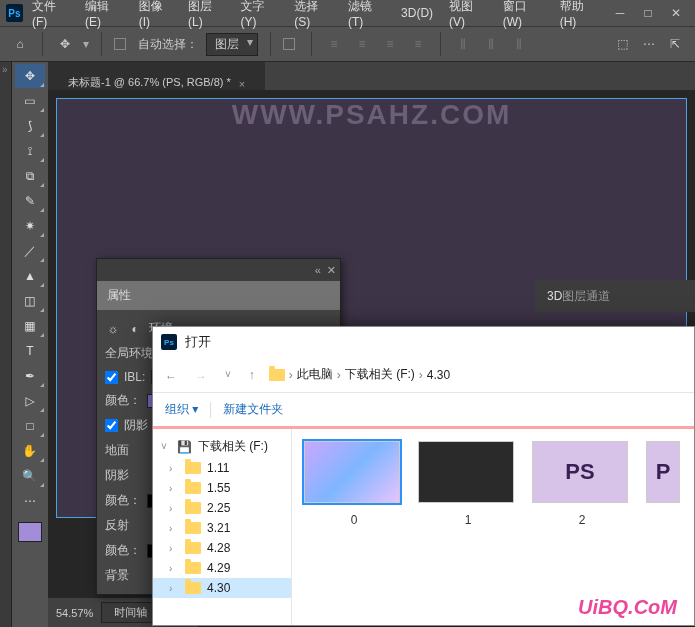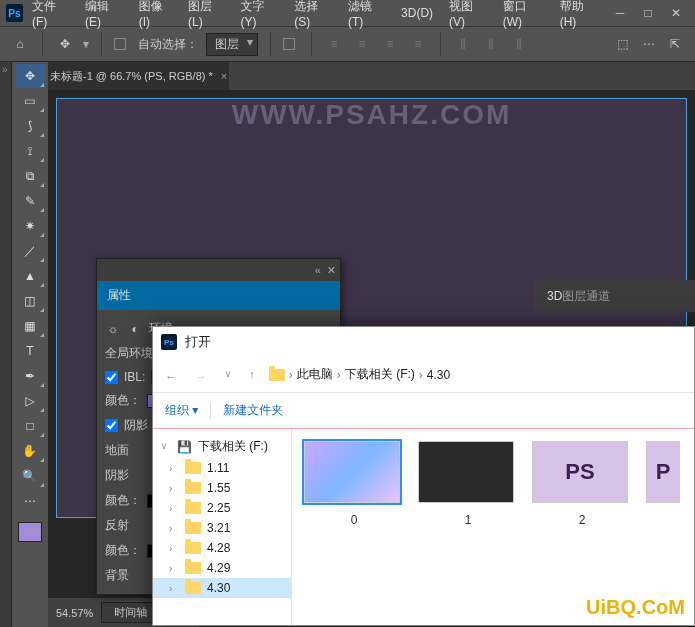--- a/index.html
+++ b/index.html
@@ -18,66 +18,66 @@
 .workspace{display:flex;height:calc(100% - 62px)}
 .left-strip{width:12px;background:#3a3a3a;border-right:1px solid #222}
 .left-strip .dots{color:#888;padding:2px;font-size:10px}
 .toolbar{width:36px;background:#535353;display:flex;flex-direction:column;align-items:center;padding-top:2px;gap:1px}
 .tool{width:30px;height:24px;display:flex;align-items:center;justify-content:center;cursor:pointer;color:#ddd;position:relative}
 .tool.active{background:#3a5f8a}
 .tool-corner::after{content:"";position:absolute;bottom:1px;right:1px;border:2px solid transparent;border-bottom-color:#aaa;border-right-color:#aaa}
 .swatch{width:24px;height:20px;background:#a38cd8;border:1px solid #222;margin-top:8px}
 .canvas-area{flex:1;background:#262626;position:relative}
 .doc-tab{background:#414141;height:28px;display:flex;align-items:center}
-.doc-tab-inner{background:#2f2f2f;padding:0 2px;height:100%;display:flex;align-items:center;gap:8px;font-size:11px;color:#ccc}
+.doc-tab-inner{background:#2f2f2f;padding:0 20px;height:100%;display:flex;align-items:flex-end;gap:8px;font-size:11px;color:#ccc}
 .doc-tab-x{color:#999;cursor:pointer}
 .canvas{margin:8px;border:1px solid #4aa3df;background:#3e3448;height:420px;position:relative;overflow:hidden}
 .watermark{color:#6b5f77;font-size:28px;font-weight:bold;text-align:center;letter-spacing:2px}
 .ring{width:140px;height:140px;border:36px solid #17141c;border-radius:50%;position:absolute;bottom:-50px;left:50%;transform:translateX(-50%)}
 .footer-bar{position:absolute;bottom:0;left:0;background:#414141;padding:4px 8px;font-size:11px;color:#ccc;display:flex;gap:8px;align-items:center;width:150px}
 .footer-btn{background:#3a3a3a;border:1px solid #222;padding:2px 12px}
 .props-panel{position:absolute;left:96px;top:258px;width:245px;background:#454545;border:1px solid #222;box-shadow:2px 2px 8px rgba(0,0,0,.5)}
 .panel-hdr{height:22px;display:flex;align-items:center;justify-content:flex-end;padding:0 4px;gap:6px;background:#3c3c3c}
 .panel-hdr span{color:#aaa;cursor:pointer;font-size:11px}
-.panel-tab{padding:6px 10px;background:#0369a1;color:#ddd;font-size:12px}
+.panel-tab{padding:6px 10px;background:#737373;color:#ddd;font-size:12px}
 .panel-body{padding:6px 8px;font-size:12px;color:#ccc}
 .panel-row{display:flex;align-items:center;gap:6px;padding:4px 0}
 .panel-icon{width:16px;height:16px;display:inline-flex;align-items:center;justify-content:center}
 .swatch-sm{width:30px;height:14px;border:1px solid #222}
 .right-tabs{position:absolute;right:0;top:280px;width:160px;height:32px;background:#3c3c3c;display:flex;align-items:center;padding:0 12px;color:#999;font-size:12px}
 .right-tabs .active{color:#ddd}
 .open-dlg{position:absolute;left:152px;top:326px;width:543px;height:300px;background:#fff;color:#222;box-shadow:0 0 20px rgba(0,0,0,.6);border:1px solid #888}
 .dlg-title{height:30px;display:flex;align-items:center;gap:8px;padding:0 8px;font-size:13px}
 .dlg-ps{width:16px;height:16px;background:#001e36;color:#31a8ff;display:flex;align-items:center;justify-content:center;font-size:8px;font-weight:bold;border-radius:2px}
 .dlg-nav{height:36px;border-bottom:1px solid #e5e5e5;display:flex;align-items:center;padding:0 8px;gap:10px;font-size:12px}
 .nav-arrow{color:#888;padding:4px;cursor:pointer}
 .crumb{display:flex;align-items:center;gap:4px}
 .crumb-sep{color:#888}
 .folder-icon-y{width:16px;height:12px;background:#ffd666;border-radius:1px;position:relative;display:inline-block}
 .folder-icon-y::before{content:"";width:6px;height:3px;background:#ffd666;position:absolute;top:-3px;left:0;border-radius:1px 1px 0 0}
-.dlg-toolbar{height:36px;border-bottom:1px solid #fca5a5;display:flex;align-items:center;padding:0 12px;gap:12px;font-size:12px}
+.dlg-toolbar{height:36px;border-bottom:3px solid #fca5a5;display:flex;align-items:center;padding:0 12px;gap:12px;font-size:12px}
 .dlg-toolbar a{color:#1a6bb8;cursor:pointer}
 .dlg-toolbar .sep{width:1px;height:16px;background:#ddd}
 .dlg-body{display:flex;height:calc(100% - 102px)}
 .dlg-tree{width:146px;border-right:1px solid #e5e5e5;padding:6px 0;font-size:12px;overflow:hidden}
 .tree-item{display:flex;align-items:center;gap:6px;padding:3px 8px 3px 16px;cursor:pointer}
 .tree-item.drive{padding-left:8px}
 .tree-item.sel{background:#cce8ff}
 .tree-chev{color:#888;width:10px;font-size:10px}
 .dlg-thumbs{flex:1;padding:12px;display:flex;gap:14px;align-items:flex-start}
 .thumb{width:100px;text-align:center;font-size:12px;color:#333}
 .thumb-img{width:96px;height:62px;border:1px solid #ccc;margin-bottom:10px}
 .thumb.sel .thumb-img{outline:2px solid #2e90fa}
 .t0{background:linear-gradient(135deg,#c9a8ff,#7fb6ff,#e8c3ff)}
 .t1{background:#2a2a2a}
 .t2{background:#d8c3e8;position:relative}
 .t2::after{content:"PS";position:absolute;inset:0;display:flex;align-items:center;justify-content:center;font-weight:bold;font-size:22px;color:#3a1f55}
 .t3{background:#d8c3e8;width:34px;position:relative}
 .t3::after{content:"P";position:absolute;inset:0;display:flex;align-items:center;justify-content:center;font-weight:bold;font-size:22px;color:#3a1f55}
-.brand{position:absolute;right:10px;bottom:8px;font-size:20px;font-weight:bold;color:#eab308;}
+.brand{position:absolute;right:18px;bottom:8px;font-size:20px;font-weight:bold;color:#ec4899;font-style:italic}
 .opt-dim{color:#777}
 </style>
 </head>
 <body>
 
 <div class="titlebar">
   <div class="ps-logo">Ps</div>
   <span class="menu-item">文件(F)</span>
   <span class="menu-item">编辑(E)</span>
   <span class="menu-item">图像(I)</span>

